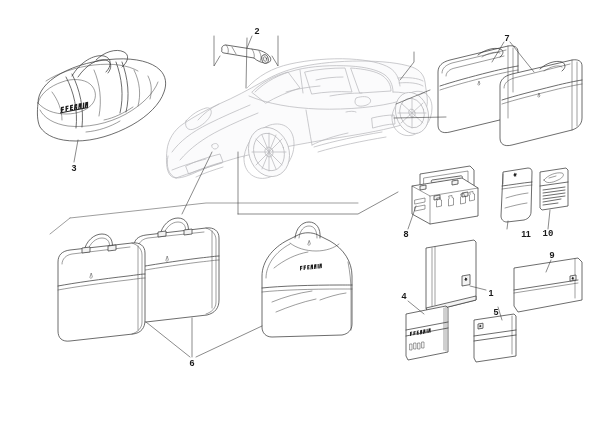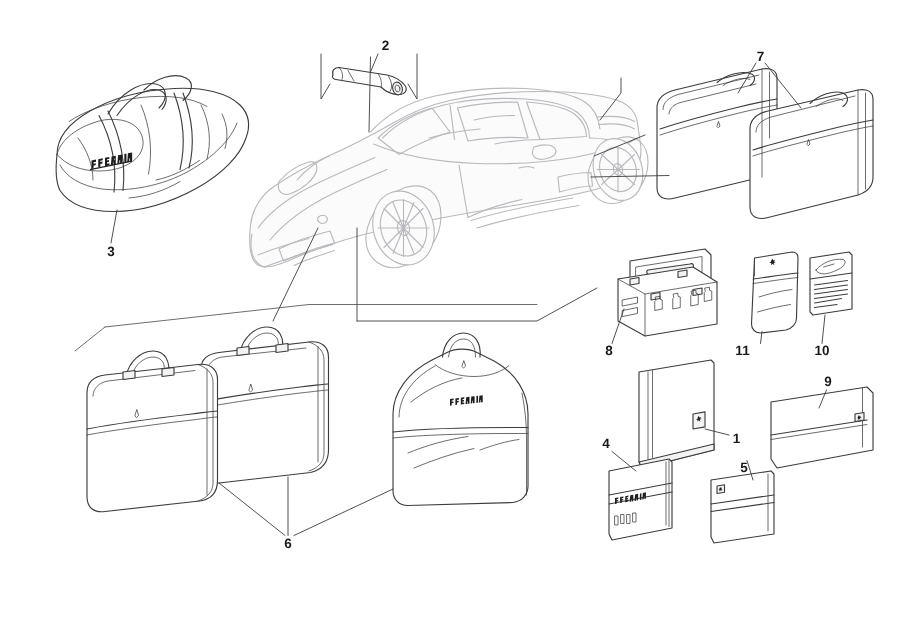--- a/index.html
+++ b/index.html
@@ -426,16 +426,16 @@
 
   <div class="callout" style="left:491px;top:293px;">1</div>
   <div class="callout" style="left:257px;top:31px;">2</div>
   <div class="callout" style="left:74px;top:168px;">3</div>
   <div class="callout" style="left:404px;top:296px;">4</div>
   <div class="callout" style="left:496px;top:312px;">5</div>
   <div class="callout" style="left:192px;top:363px;">6</div>
   <div class="callout" style="left:507px;top:38px;">7</div>
   <div class="callout" style="left:406px;top:234px;">8</div>
   <div class="callout" style="left:552px;top:255px;">9</div>
-  <div class="callout" style="left:548px;top:234px;">10</div>
-  <div class="callout" style="left:495px;top:234px;">11</div>
+  <div class="callout" style="left:548px;top:234px;font-family:Liberation Mono, monospace;">10</div>
+  <div class="callout" style="left:526px;top:234px;">11</div>
 
 </div>
 
 </body></html>

